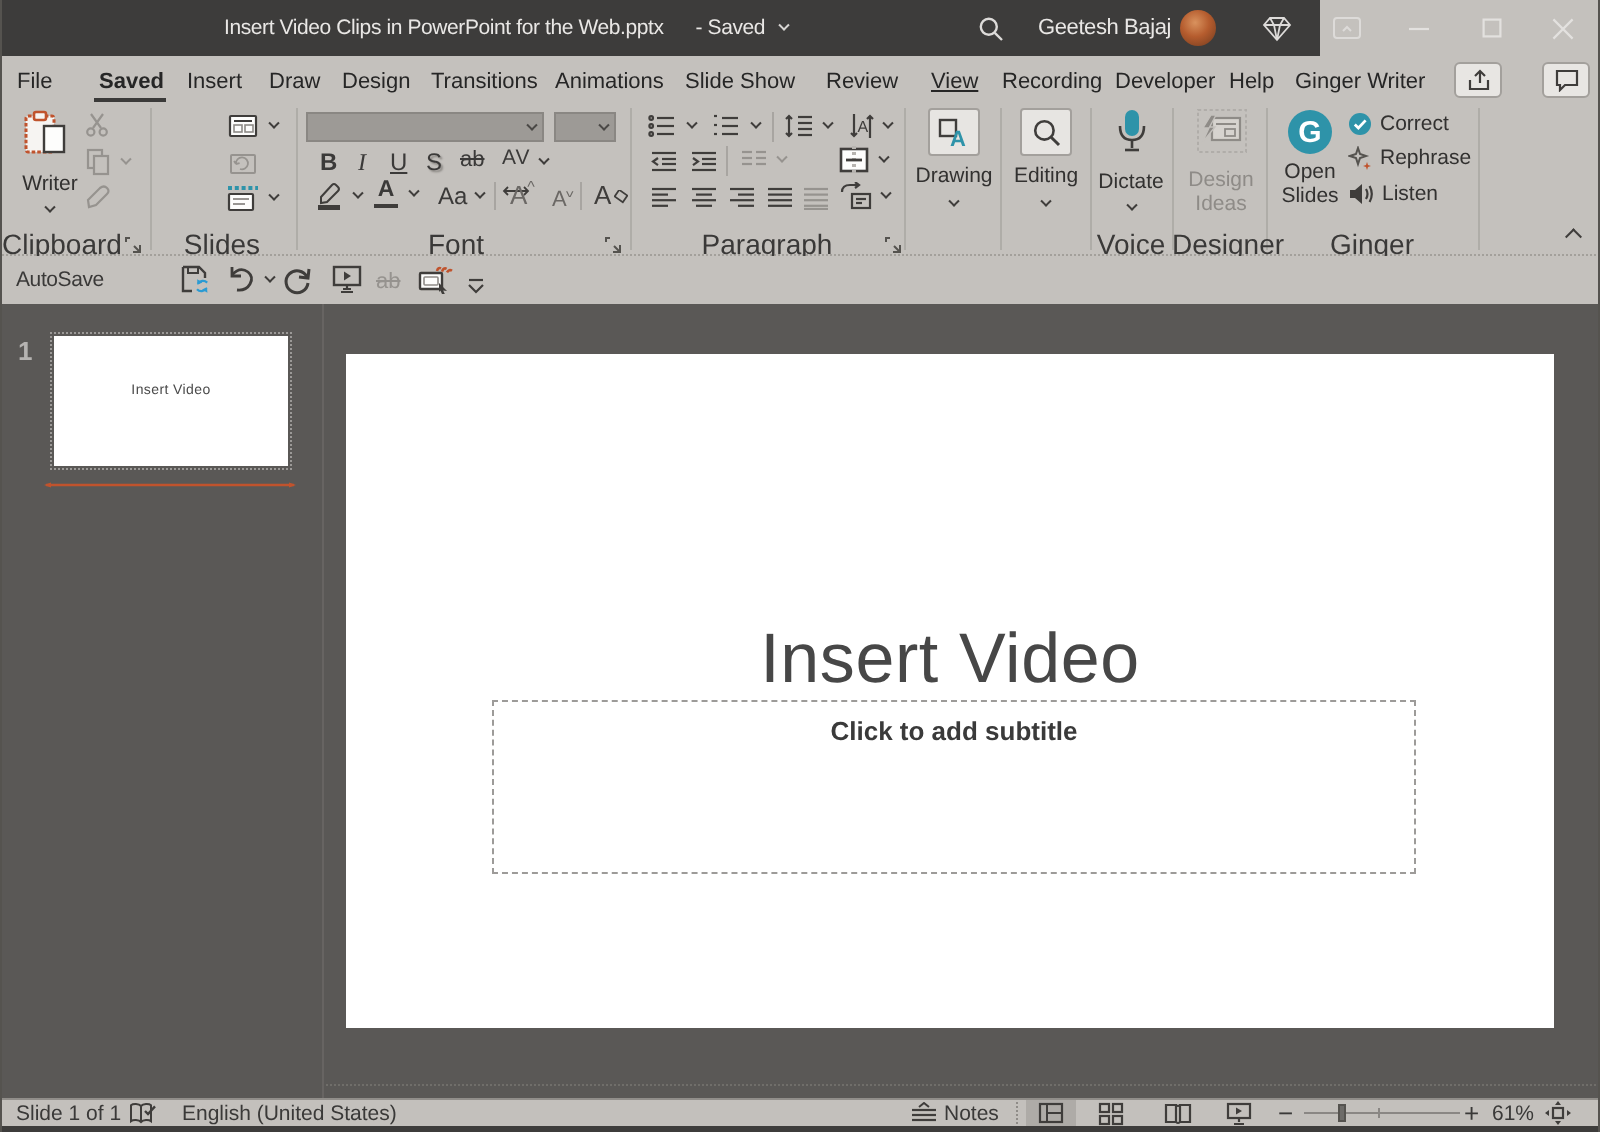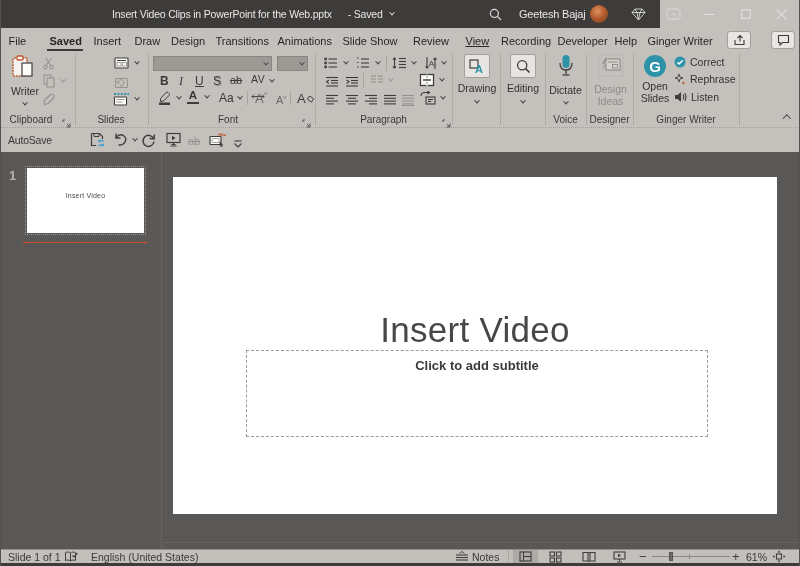--- a/index.html
+++ b/index.html
@@ -18,21 +18,21 @@
   
   #tabrow { left:0; top:28px; width:800px; height:24px; background:#c4c1bd; }
   .rtab { top:3px; height:19px; display:flex; align-items:center; font-size:11px; color:#262626; }
   .rtab.active { font-weight:700; }
   #home-underline { left:47px; top:21px; width:36px; height:2px; background:#3b3a39; }
   .pill-btn { top:3px; height:18px; background:#e8e6e3; border:1px solid #a3a09c; border-radius:3px; display:flex; align-items:center; justify-content:center; }
 
   
   #ribbon { left:0; top:52px; width:800px; height:76px; background:#c4c1bd; border-bottom:1px dotted #a3a09b; }
   .gsep { top:2px; width:1px; height:71px; background:#a8a5a1; opacity:.75; }
-  .glabel { top:62px; font-size:10px; color:#3a3938; text-align:center; }
+  .glabel { top:62px; font-size:14px; color:#3a3938; text-align:center; }
   .launcher { top:62px; width:10px; height:10px; }
   .icon-lines line, .icon-lines path, .icon-lines rect, .icon-lines circle { stroke:#3f3d3b; fill:none; stroke-width:1.1; }
   .gray line, .gray path, .gray rect, .gray circle { stroke:#96938f !important; }
   .cvw { display:flex; align-items:center; justify-content:center; width:7px; height:7px; }
   .cv { width:4px; height:4px; border-right:1.1px solid #3f3d3b; border-bottom:1.1px solid #3f3d3b; transform:rotate(45deg) translate(-1px,-1px); }
   .cv.up { transform:rotate(225deg); }
   .btxt { font-size:12px; color:#3b3a39; }
   .big-label { font-size:10.5px; color:#323130; text-align:center; line-height:12px; }
   .tile { background:#e7e5e2; border:1px solid #a3a09c; border-radius:2px; display:flex; align-items:center; justify-content:center; }
   .combo { background:#9d9a96; border:1px solid #8a8783; height:15px; display:flex; align-items:center; justify-content:flex-end; padding-right:2px; }

